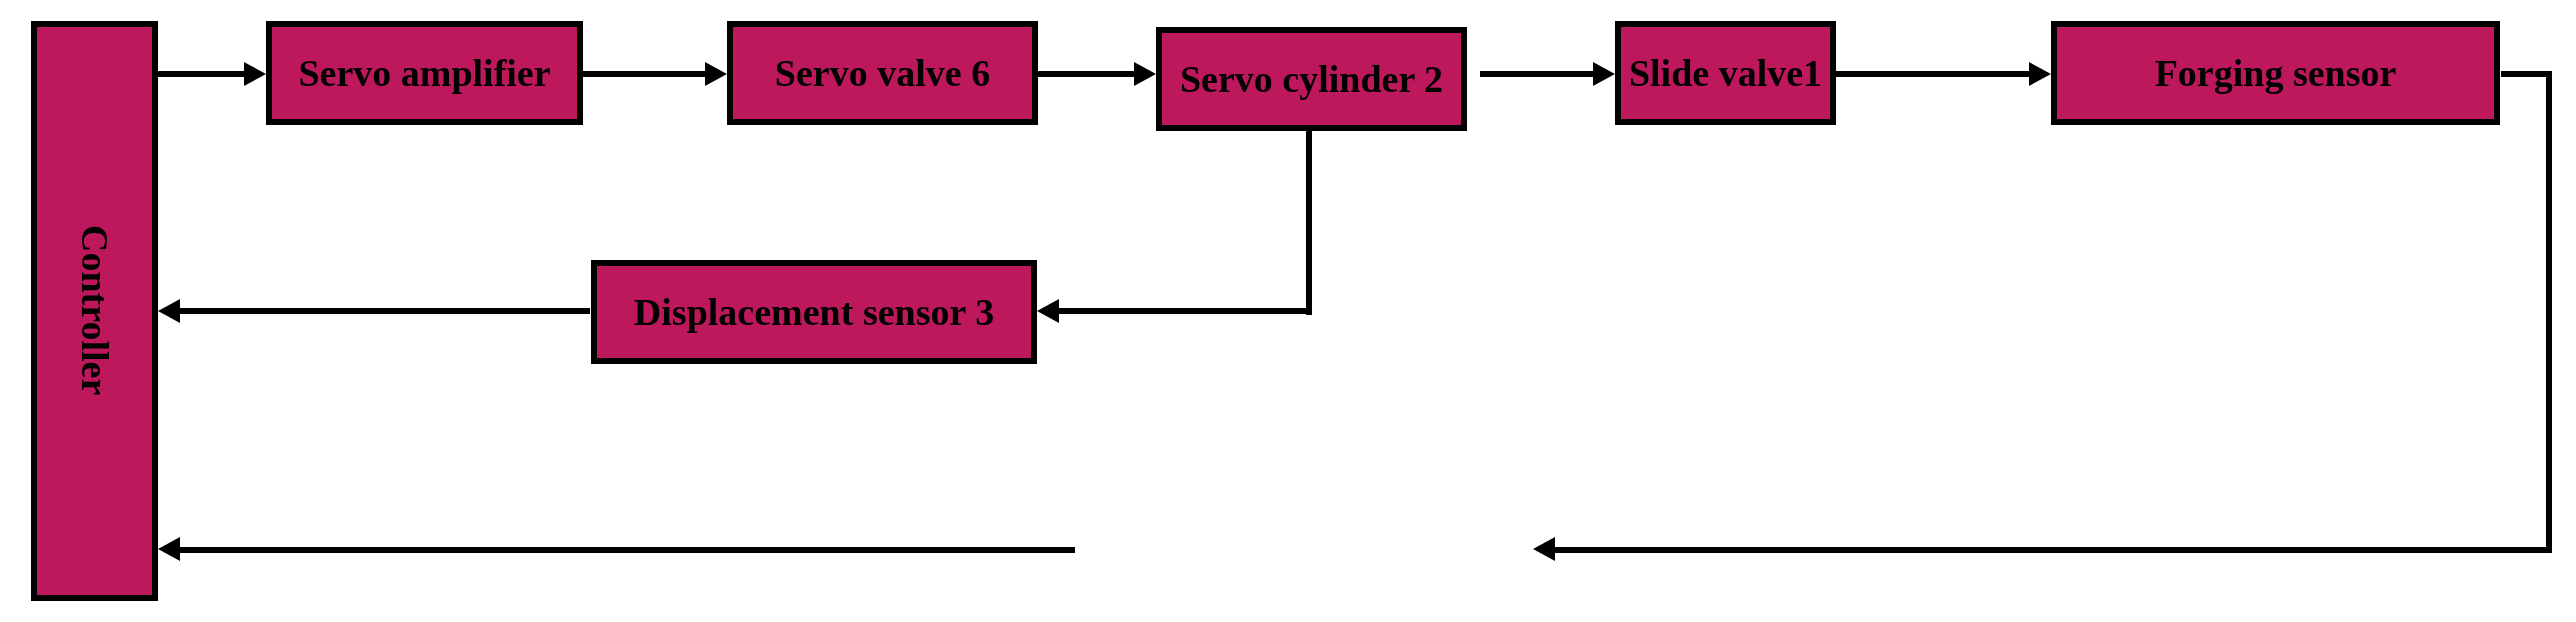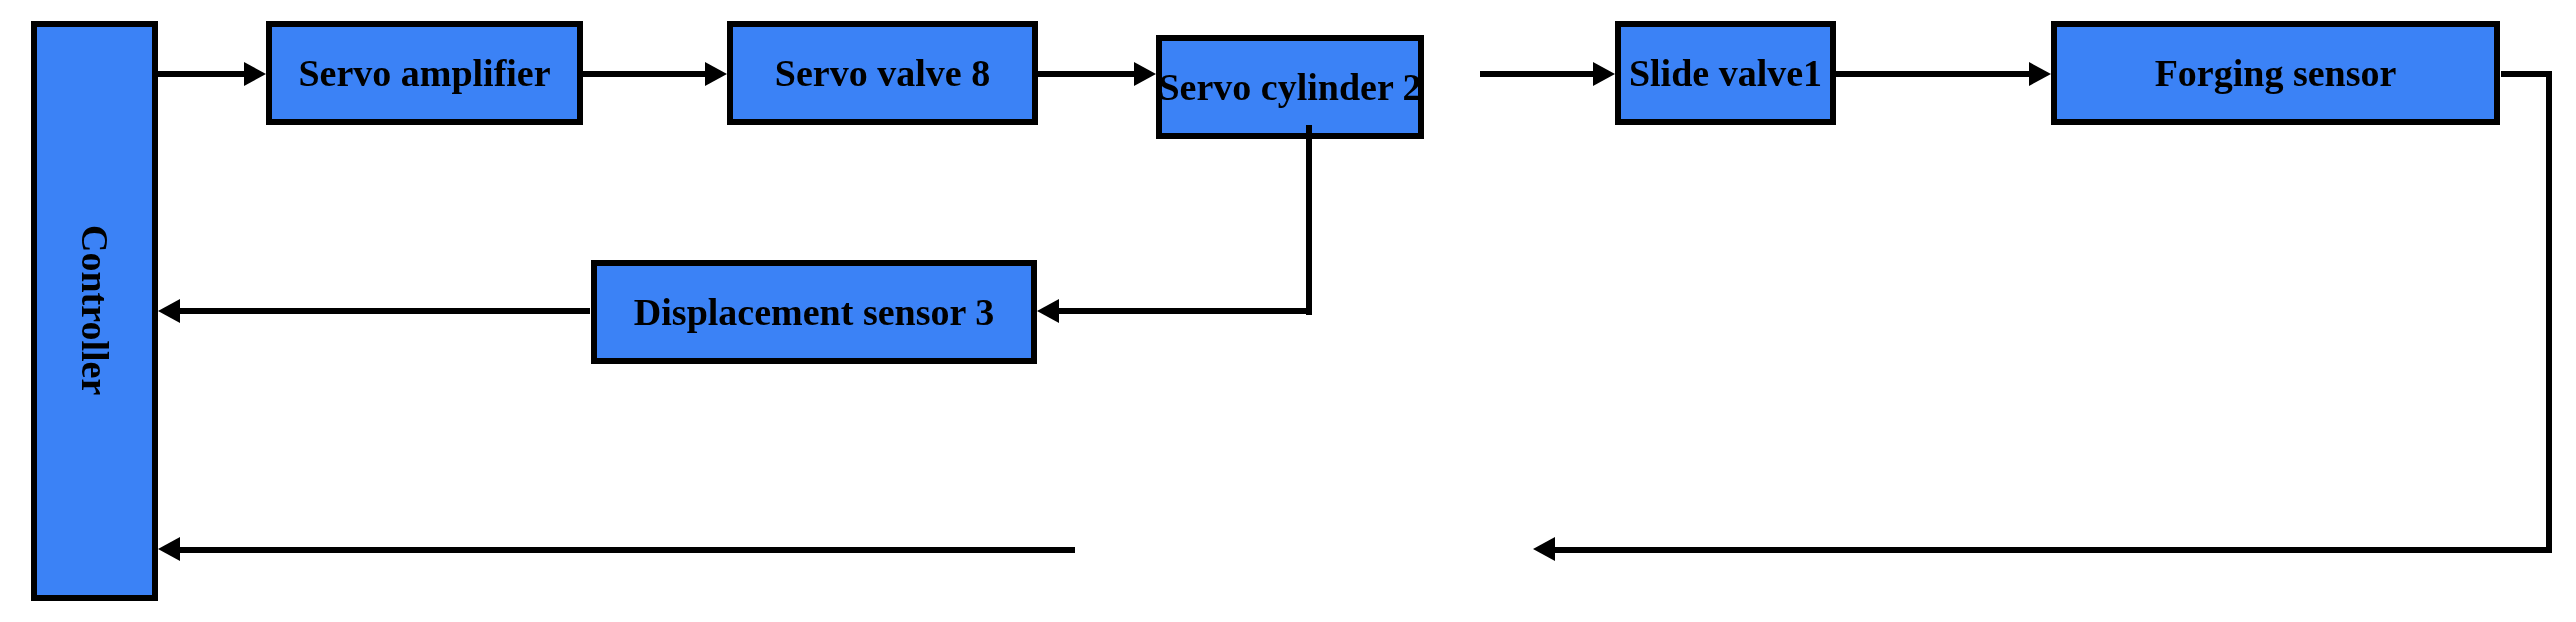--- a/index.html
+++ b/index.html
@@ -12,21 +12,21 @@
     width: 2576px;
     height: 623px;
     background: #ffffff;
     font-family: "Liberation Serif", "DejaVu Serif", serif;
     overflow: hidden;
   }
   .node {
     position: absolute;
     box-sizing: border-box;
     border: 6.6px solid #000000;
-    background: #3b82f6;
+    background: #be185d;
     display: flex;
     align-items: center;
     justify-content: center;
     text-align: center;
   }
   .node .label {
     font-weight: bold;
     font-size: 38px;
     color: #000000;
     white-space: nowrap;
@@ -62,24 +62,24 @@
 
   <div class="node" style="left:31px; top:20.5px; width:127px; height:580px;">
     <span class="label vertical">Controller</span>
   </div>
 
   <div class="node" style="left:266px; top:20.5px; width:317px; height:104px;">
     <span class="label">Servo amplifier</span>
   </div>
 
   <div class="node" style="left:727px; top:20.5px; width:311px; height:104px;">
-    <span class="label">Servo valve 8</span>
+    <span class="label">Servo valve 6</span>
   </div>
 
-  <div class="node" style="left:1156px; top:35px; width:268px; height:104px;">
+  <div class="node" style="left:1156px; top:27px; width:311px; height:104px;">
     <span class="label">Servo cylinder 2</span>
   </div>
 
   <div class="node" style="left:1615px; top:20.5px; width:221px; height:104px;">
     <span class="label">Slide valve1</span>
   </div>
 
   <div class="node" style="left:2051px; top:20.5px; width:449px; height:104px;">
     <span class="label">Forging sensor</span>
   </div>

